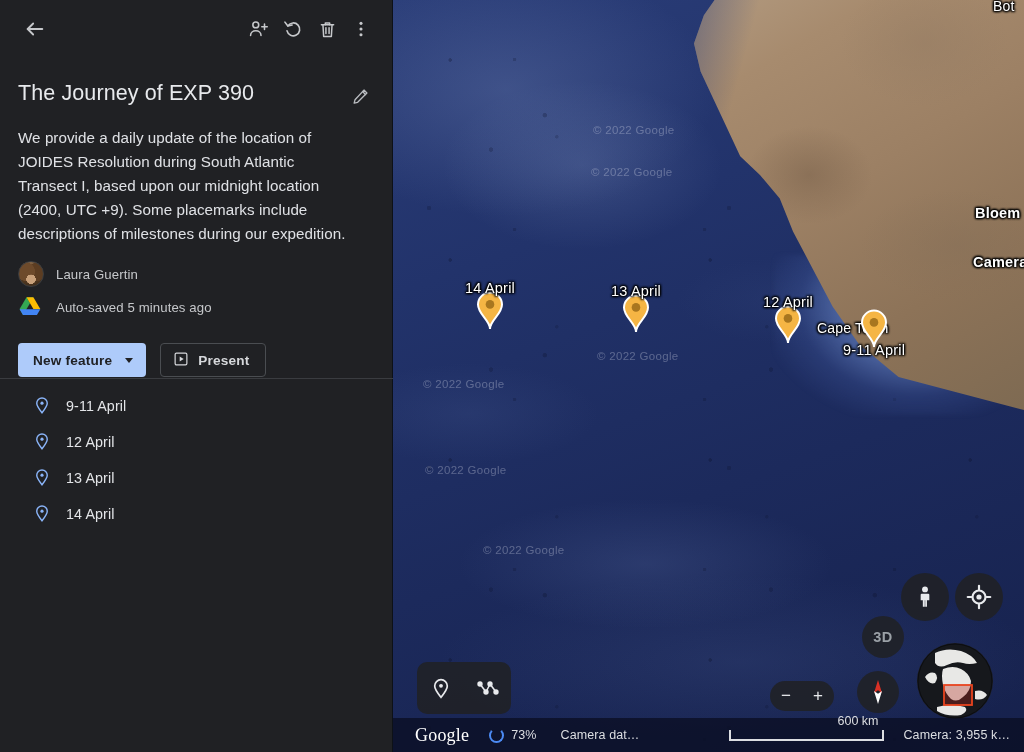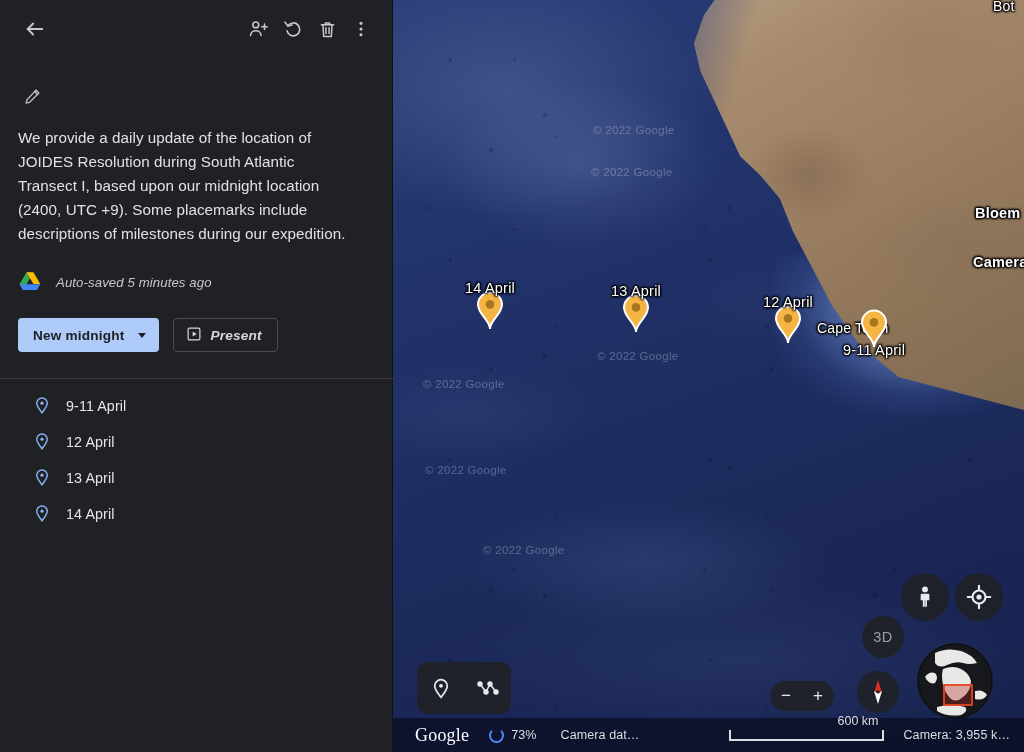--- a/index.html
+++ b/index.html
@@ -52,21 +52,21 @@
     font-size: 15.2px; line-height: 24px;
     color: #dfe1e5; letter-spacing: .05px;
     max-width: 375px;
   }
 
   .meta-row {
     display: flex; align-items: center;
     padding: 0 18px; height: 28px;
     margin-top: 14px;
   }
-  .meta-row.second { margin-top: 22px; font-style: italic; }
+  .meta-row.second { margin-top: 5px; }
   .meta-icon { width: 26px; height: 26px; flex: 0 0 26px; margin-right: 12px; position: relative; }
   .meta-label { font-size: 13.2px; color: #c6c8cb; letter-spacing: .1px; }
 
   
   #avatar {
     width: 26px; height: 26px; border-radius: 50%;
     background:
       radial-gradient(circle at 50% 72%, #c8a07a 0 22%, transparent 23%),
       radial-gradient(circle at 28% 40%, #6d4a2b 0 40%, transparent 42%),
       radial-gradient(circle at 72% 42%, #5c3d22 0 40%, transparent 42%),
@@ -91,21 +91,21 @@
     border-left: 4.5px solid transparent;
     border-right: 4.5px solid transparent;
     border-top: 5px solid #202124;
   }
   #present-btn {
     height: 34px; background: transparent; color: #d6d8db;
     border: 1px solid #4a4d51; border-radius: 4px;
     display: flex; align-items: center; gap: 9px;
     padding: 0 15px 0 12px;
     font-size: 13.6px; font-weight: bold; letter-spacing: .2px;
-    font-family: "Liberation Sans", sans-serif; cursor: pointer; font-style: italic;
+    font-family: "Liberation Sans", sans-serif; cursor: pointer;
   }
 
   #panel-divider {
     position: absolute; left: 0; top: 378px;
     width: 393px; height: 1px; background: #3a3c40;
   }
 
   #feature-list { position: absolute; left: 0; top: 388px; width: 393px; }
   .feature-item {
     display: flex; align-items: center;
@@ -211,21 +211,21 @@
     border-radius: 50%;
     display: flex; align-items: center; justify-content: center;
     color: #e8eaed; cursor: pointer;
   }
   #btn-3d {
     position: absolute;
     background: rgba(32,33,36,.88);
     border-radius: 50%;
     width: 42px; height: 42px;
     display: flex; align-items: center; justify-content: center;
-    font-size: 14.5px; color: #9aa0a6; font-weight: normal; cursor: pointer;
+    font-size: 14.5px; color: #9aa0a6; font-weight: bold; cursor: pointer;
     letter-spacing: .4px;
   }
   #zoom-pill {
     position: absolute; left: 377px; top: 681px;
     width: 64px; height: 30px;
     background: rgba(32,33,36,.88); border-radius: 15px;
     display: flex; align-items: center; justify-content: space-around;
     color: #e8eaed; font-size: 17px;
   }
   #zoom-pill > span { cursor: pointer; width: 28px; text-align: center; line-height: 30px; }
@@ -316,47 +316,54 @@
       <div class="tb-icon">
         <svg width="20" height="20" viewBox="0 0 24 24" fill="currentColor">
             <circle cx="12" cy="5.2" r="1.85"></circle>
             <circle cx="12" cy="12" r="1.85"></circle>
             <circle cx="12" cy="18.8" r="1.85"></circle>
           </svg>
       </div>
     </div>
 
     <div id="title-row">
+      <div id="doc-title">The Journey of EXP 390</div>
       <div id="edit-title-btn">
         <svg width="19" height="19" viewBox="0 0 24 24" fill="none" stroke="currentColor" stroke-width="1.7" stroke-linecap="round" stroke-linejoin="round">
             <path d="M16.4 3.9 20.1 7.6 8.4 19.3 4 20.4 5.1 16z"></path>
             <line x1="14.6" y1="5.7" x2="18.3" y2="9.4"></line>
           </svg>
       </div>
     </div>
 
     <div id="description">We provide a daily update of the location of JOIDES Resolution during South Atlantic Transect I, based upon our midnight location (2400, UTC +9). Some placemarks include descriptions of milestones during our expedition.</div>
 
+    <div class="meta-row">
+      <div class="meta-icon">
+          <div id="avatar"></div>
+        </div>
+      <div class="meta-label">Laura Guertin</div>
+    </div>
 
     <div class="meta-row second">
       <div class="meta-icon">
         <svg width="24" height="24" viewBox="0 0 24 24">
           <polygon points="8.6,3.4 15.4,3.4 11.9,9.6" fill="none"></polygon>
           <polygon points="8.6,3.2 15.3,3.2 12,9.2" fill="#1e8e3e" transform="translate(0,0)"></polygon>
           <polygon points="8.5,3.2 12,9.2 5,21 1.6,15" fill="#34a853"></polygon>
           <polygon points="8.5,3.2 15.4,3.2 22.3,15 15.4,15" fill="#fbbc04"></polygon>
           <polygon points="1.6,15.2 22.3,15.2 18.9,21 5,21" fill="#4285f4"></polygon>
         </svg>
       </div>
       <div class="meta-label">Auto-saved 5 minutes ago</div>
     </div>
 
     <div id="buttons-row">
       <button id="new-feature-btn">
-        <span>New midnight</span>
+        <span>New feature</span>
         <span class="caret-down"></span>
       </button>
       <button id="present-btn">
         <span>
           <svg width="16" height="16" viewBox="0 0 24 24" fill="none" stroke="currentColor" stroke-width="1.8">
               <rect x="3.2" y="3.2" width="17.6" height="17.6" rx="2"></rect>
               <polygon points="10,8.2 16,12 10,15.8" fill="currentColor" stroke="none"></polygon>
             </svg>
         </span>
         <span>Present</span>

